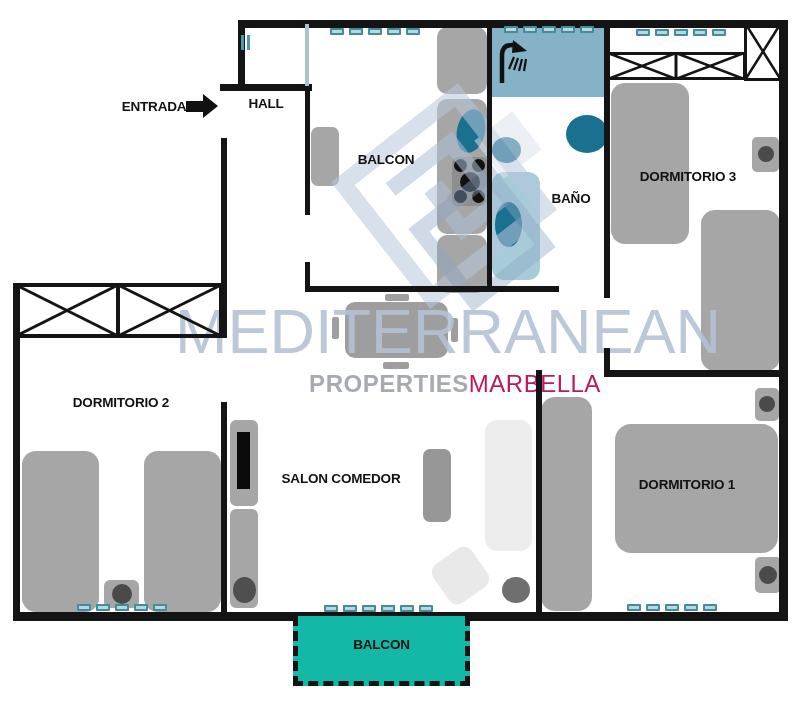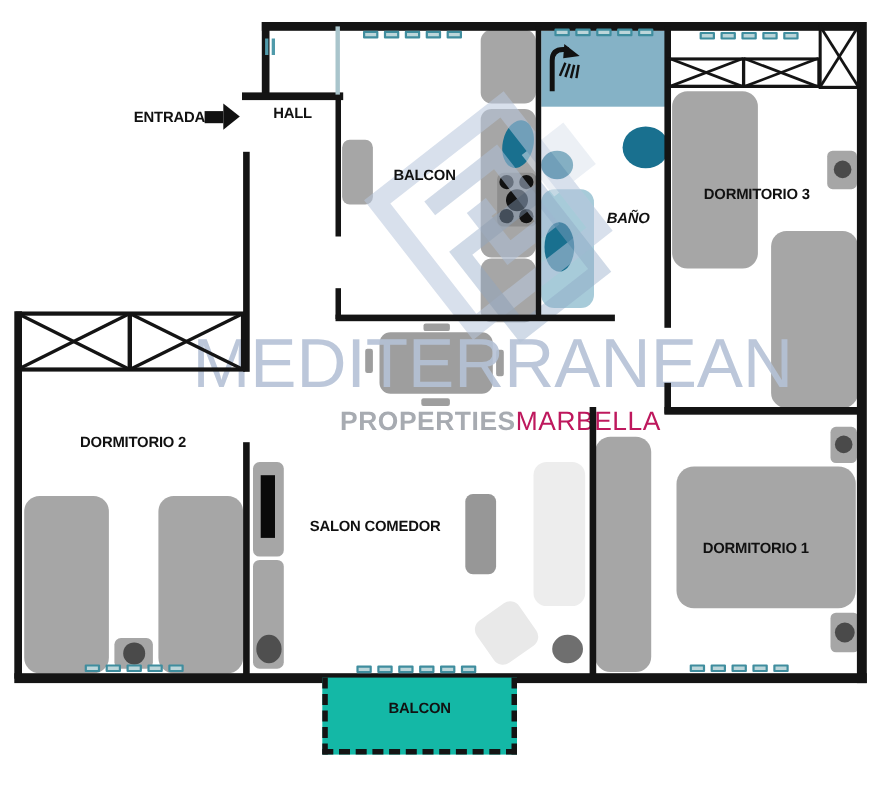--- a/index.html
+++ b/index.html
@@ -191,25 +191,25 @@
   </div>
 
   <div id="entry-arrow">
     <div class="shaft"></div>
       <div class="head"></div>
   </div>
 
   <div class="label" style="left:138px;top:106px;padding-left:32px;">ENTRADA</div>
   <div class="label" style="left:266px;top:103px;">HALL</div>
   <div class="label" style="left:386px;top:159px;">BALCON</div>
-  <div class="label" style="left:571px;top:198px;font-style:italic;">BAÑO</div>
+  <div class="label" style="left:571px;top:198px;">BAÑO</div>
   <div class="label" style="left:688px;top:176px;">DORMITORIO 3</div>
   <div class="label" style="left:121px;top:402px;">DORMITORIO 2</div>
   <div class="label" style="left:341px;top:478px;">SALON COMEDOR</div>
-  <div class="label" style="left:687px;top:484px;margin-top:14px;">DORMITORIO 1</div>
+  <div class="label" style="left:687px;top:484px;">DORMITORIO 1</div>
 
 <div class="winrow" style="left: 330px; top: 28px;">
       <span class="dash"></span>
       <span class="dash"></span>
       <span class="dash"></span>
       <span class="dash"></span>
       <span class="dash"></span>
     </div>
     <div class="winrow" style="left: 504px; top: 26px;">
       <span class="dash"></span>

